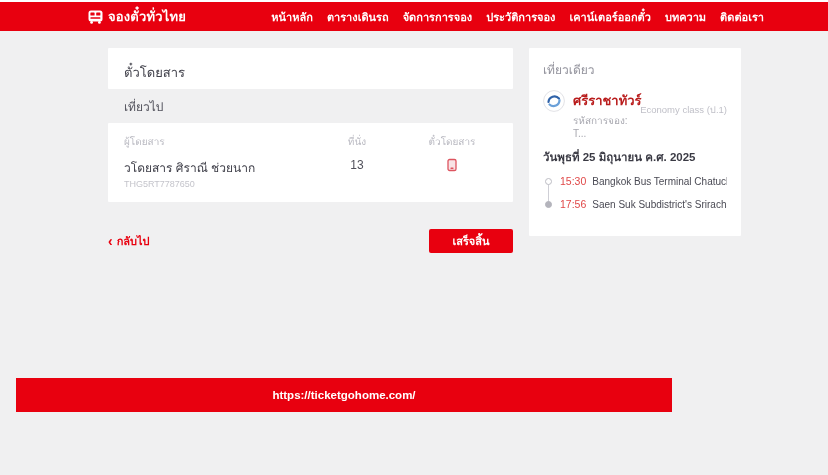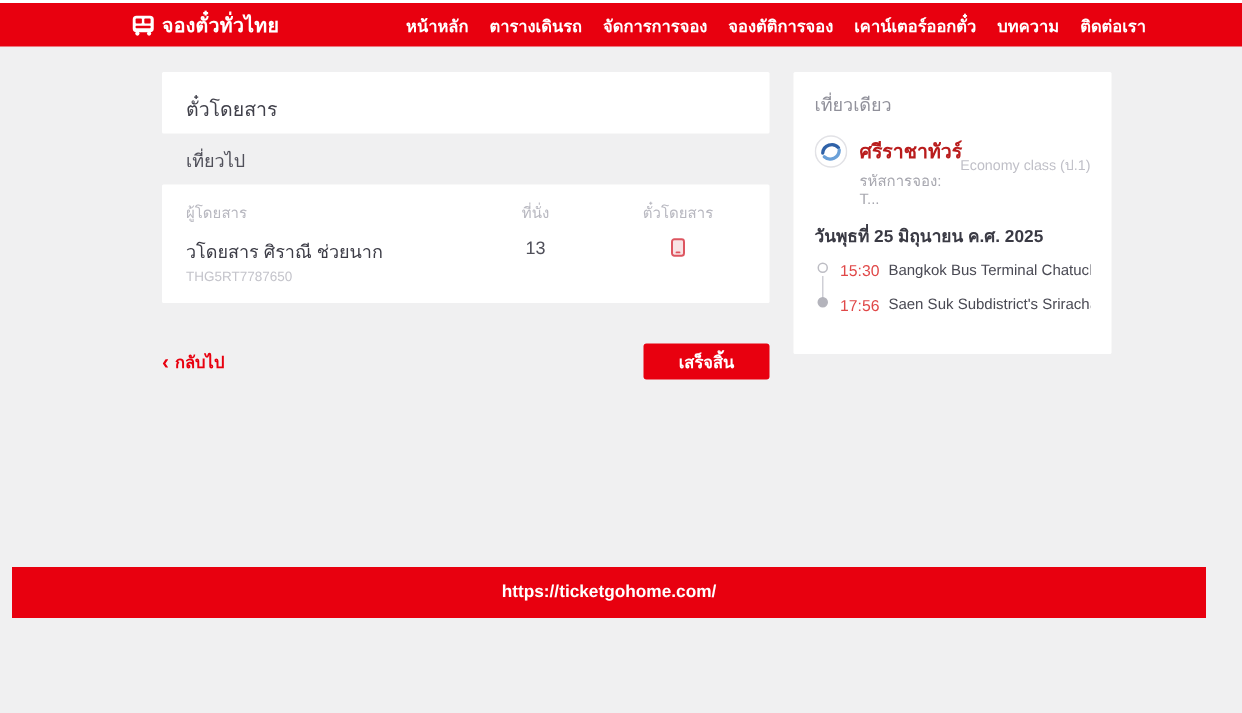--- a/index.html
+++ b/index.html
@@ -84,42 +84,42 @@
   .summary-title { font-size: 12px; color: #90909a; margin-bottom: 11px; }
   .operator-row { display: flex; align-items: flex-start; gap: 8px; }
   .op-logo { line-height: 0; flex: 0 0 auto; }
   .op-info { flex: 1; min-width: 0; }
   .op-name { font-size: 13px; font-weight: bold; color: #b91c1c; white-space: nowrap; }
   .op-code { font-size: 10px; color: #a8a8b0; margin-top: 2px; }
   .op-class { font-size: 9.5px; color: #c0c0c8; white-space: nowrap; margin-top: 12px; }
   .trip-date { font-size: 11.5px; font-weight: bold; color: #3a3a44; margin: 9px 0 9px; }
 
   .timeline { position: relative; padding-left: 2px; }
-  .stop { display: flex; align-items: flex-start; margin-bottom: 11px; }
+  .stop { display: flex; align-items: center; margin-bottom: 11px; }
   .stop:last-child { margin-bottom: 12px; }
   .marker {
     width: 7px; height: 7px; border-radius: 50%;
     flex: 0 0 auto; margin-right: 8px; position: relative; z-index: 1;
   }
   .marker.hollow { background: #fff; border: 1px solid #bdbdc4; }
   .marker.filled { background: #b4b4bc; border: 1px solid #b4b4bc; }
   .time { font-size: 10.5px; color: #e04848; margin-right: 6px; flex: 0 0 auto; }
   .place {
     font-size: 10px; color: #4a4a54;
     white-space: nowrap; overflow: hidden; flex: 1;
   }
   .t-line {
     position: absolute; left: 5px; top: 9px;
     width: 1px; height: 18px; background: #cfcfd6;
   }
 
   
   footer {
-    position: absolute; left: 8px; top: 378px;
-    width: 796px; height: 34px;
+    position: absolute; left: 16px; top: 378px;
+    width: 656px; height: 34px;
     background: #e8000f;
     display: flex; align-items: center; justify-content: center;
   }
   .footer-url {
     color: #fff; font-size: 11.5px; font-weight: bold;
     text-decoration: none; cursor: pointer;
   }
 </style>
 </head>
 <body>
@@ -137,21 +137,21 @@
         <circle cx="3.6" cy="12.4" r="1.4" fill="#ffffff"></circle>
         <circle cx="11.4" cy="12.4" r="1.4" fill="#ffffff"></circle>
       </svg>
     </span>
     <span class="brand-label">จองตั๋วทั่วไทย</span>
   </div>
   <nav>
     <a>หน้าหลัก</a>
     <a>ตารางเดินรถ</a>
     <a>จัดการการจอง</a>
-    <a>จองตัติการจอง</a>
+    <a>ประวัติการจอง</a>
     <a>เคาน์เตอร์ออกตั๋ว</a>
     <a>บทความ</a>
     <a>ติดต่อเรา</a>
   </nav>
 </header>
 
 <main>
   <section class="left-col">
     <div class="card title-card">
       <div class="card-title">ตั๋วโดยสาร</div>

